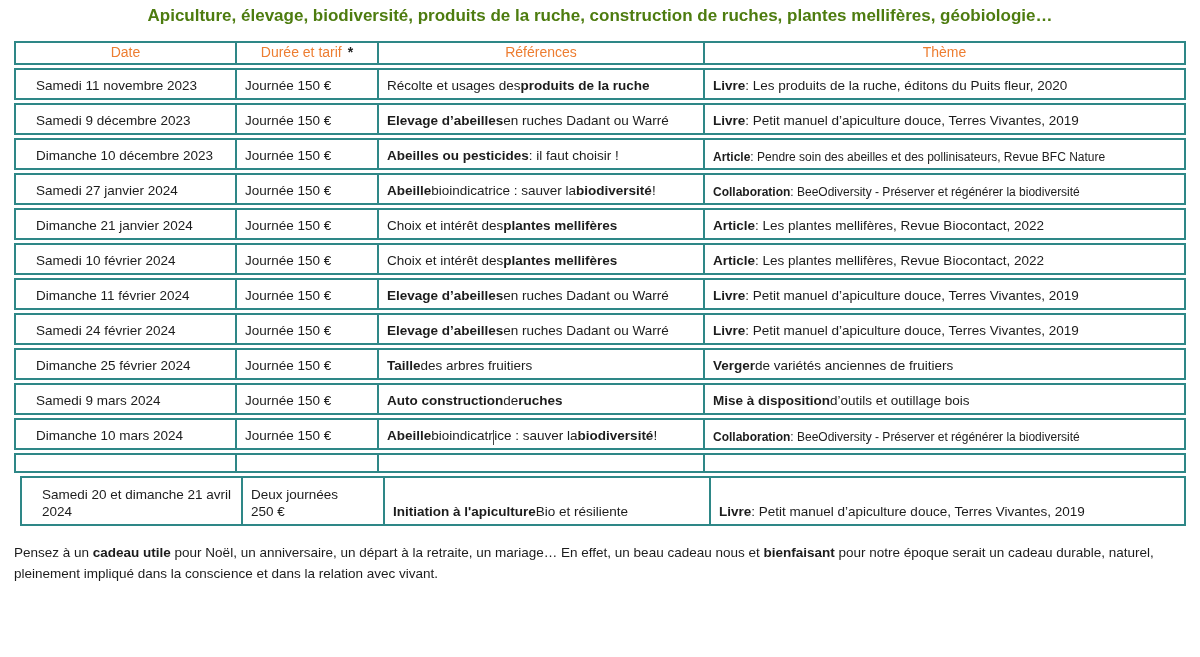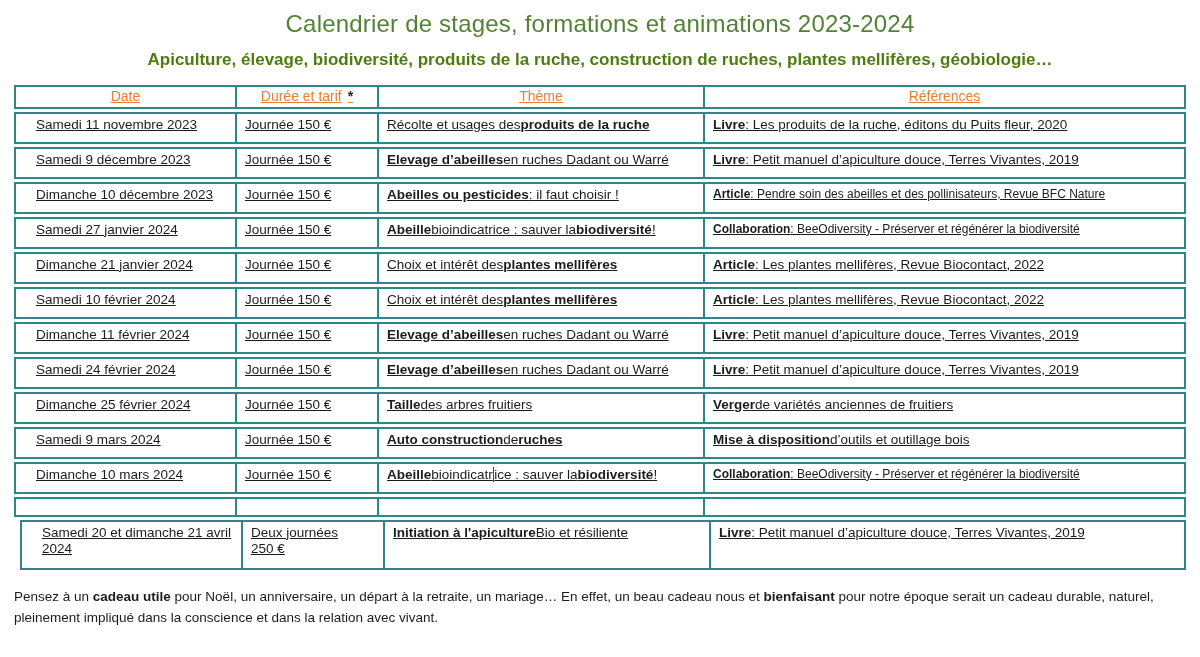--- a/index.html
+++ b/index.html
@@ -23,26 +23,25 @@
     grid-template-columns:221px 142px 326px 1fr;
     border:2px solid #2e8787;
     margin-bottom:3px;
     background:#fff;
     min-height:28px;
   }
   .trow.header{min-height:18px;}
   .trow.empty{min-height:16px;}
   .trow.tall{min-height:46px;margin-left:6px;}
   .cell{
-    display:flex;align-items:flex-start;
+    display:flex;align-items:flex-end;
     padding:3px 8px;
     border-right:2px solid #2e8787;
     font-size:13.5px;line-height:1.25;
     white-space:pre-line;
-    text-decoration:underline;
   }
   .cell:last-child{border-right:none;}
   .cell.c-date{padding-left:20px;}
   .cell.small{font-size:12px;}
   .trow.header .cell{
     justify-content:center;color:#ed7d31;font-size:14px;padding:1px 4px;
     white-space:normal;
   }
   .trow.header .hmark{color:#222222;font-weight:700;margin-left:6px;}
   b{font-weight:700;}
@@ -57,37 +56,36 @@
   }
   .fn-text{font-size:12px;color:#1c1c1c;}
   .gift{
     margin:16px 14px 0 14px;font-size:13.5px;line-height:1.6;color:#1c1c1c;
   }
 </style>
 </head>
 <body>
 
 <div class="page">
-  <div class="doc-title">Calendrier de stages, formations et animations 2023-2024</div>
   <div class="doc-subtitle">Apiculture, élevage, biodiversité, produits de la ruche, construction de ruches, plantes mellifères, géobiologie…</div>
 
   <div class="tbl">
     <div class="trow header">
         <div class="cell">
           <span>Date</span>
         </div>
         <div class="cell">
           <span>Durée et tarif</span>
           <span class="hmark">*</span>
         </div>
         <div class="cell">
-          <span>Thème</span>
+          <span>Références</span>
         </div>
         <div class="cell">
-          <span>Références</span>
+          <span>Thème</span>
         </div>
       </div>
     <div>
         <div class="trow">
           <div class="cell c-date">Samedi 11 novembre 2023</div>
           <div class="cell c-duration">Journée 150 €</div>
           <div class="cell c-theme">Récolte et usages des <b>produits de la ruche</b></div>
           <div class="cell c-reference"><b>Livre</b> : Les produits de la ruche, éditons du Puits fleur, 2020</div>
         </div>
         <div class="trow">

